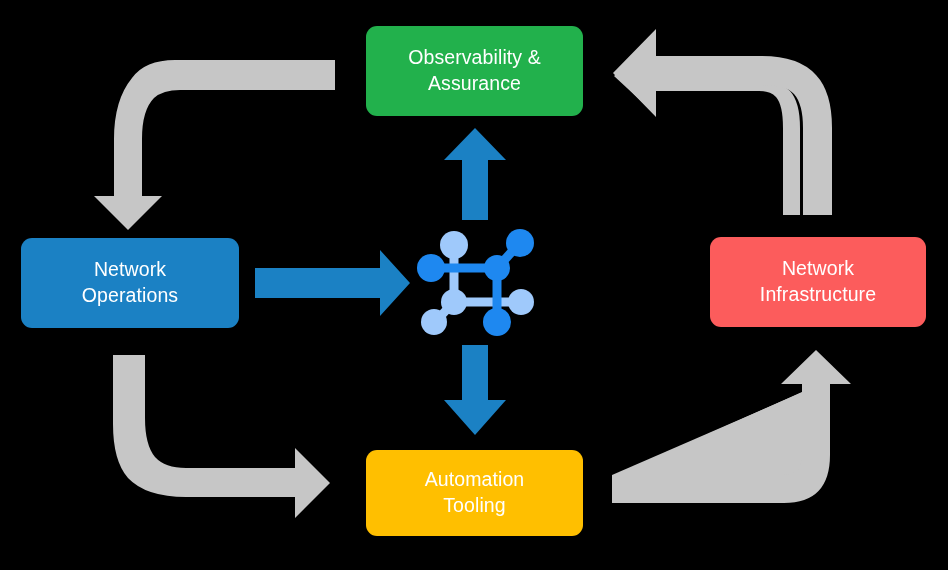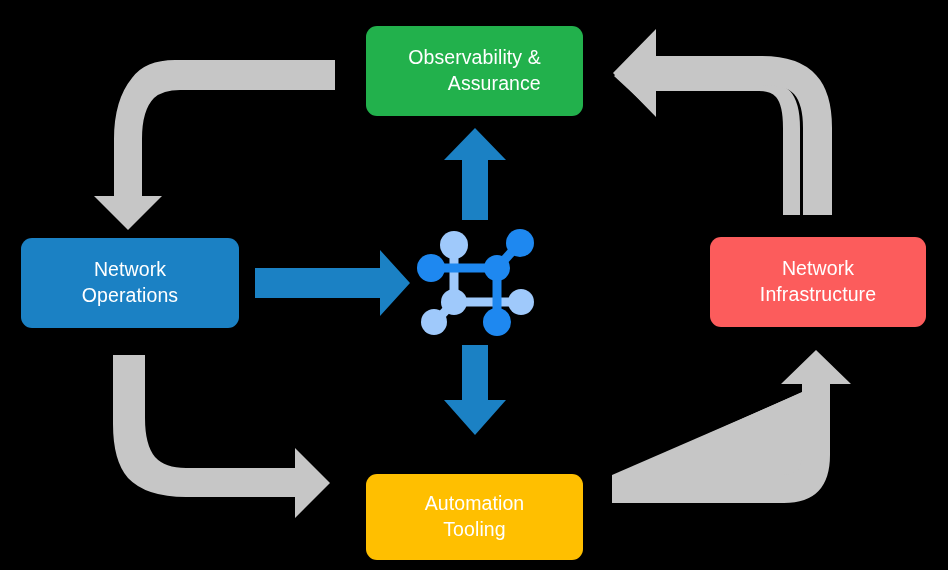--- a/index.html
+++ b/index.html
@@ -33,40 +33,38 @@
     box-sizing: border-box;
     padding: 4px 8px;
     white-space: pre-line;
     font-family: "Liberation Sans", sans-serif;
   }
   #box-observability {
     left: 366px;
     top: 26px;
     width: 217px;
     height: 90px;
-    text-align: right;
   }
   #box-network-operations {
     left: 21px;
     top: 238px;
     width: 218px;
     height: 90px;
   }
   #box-network-infrastructure {
     left: 710px;
     top: 237px;
     width: 216px;
     height: 90px;
   }
   #box-automation-tooling {
     left: 366px;
     top: 450px;
     width: 217px;
     height: 86px;
-    margin-top: 24px;
   }
   .svg-layer {
     position: absolute;
     left: 0;
     top: 0;
     width: 948px;
     height: 570px;
     pointer-events: none;
   }
   .svg-layer * { pointer-events: auto; }

